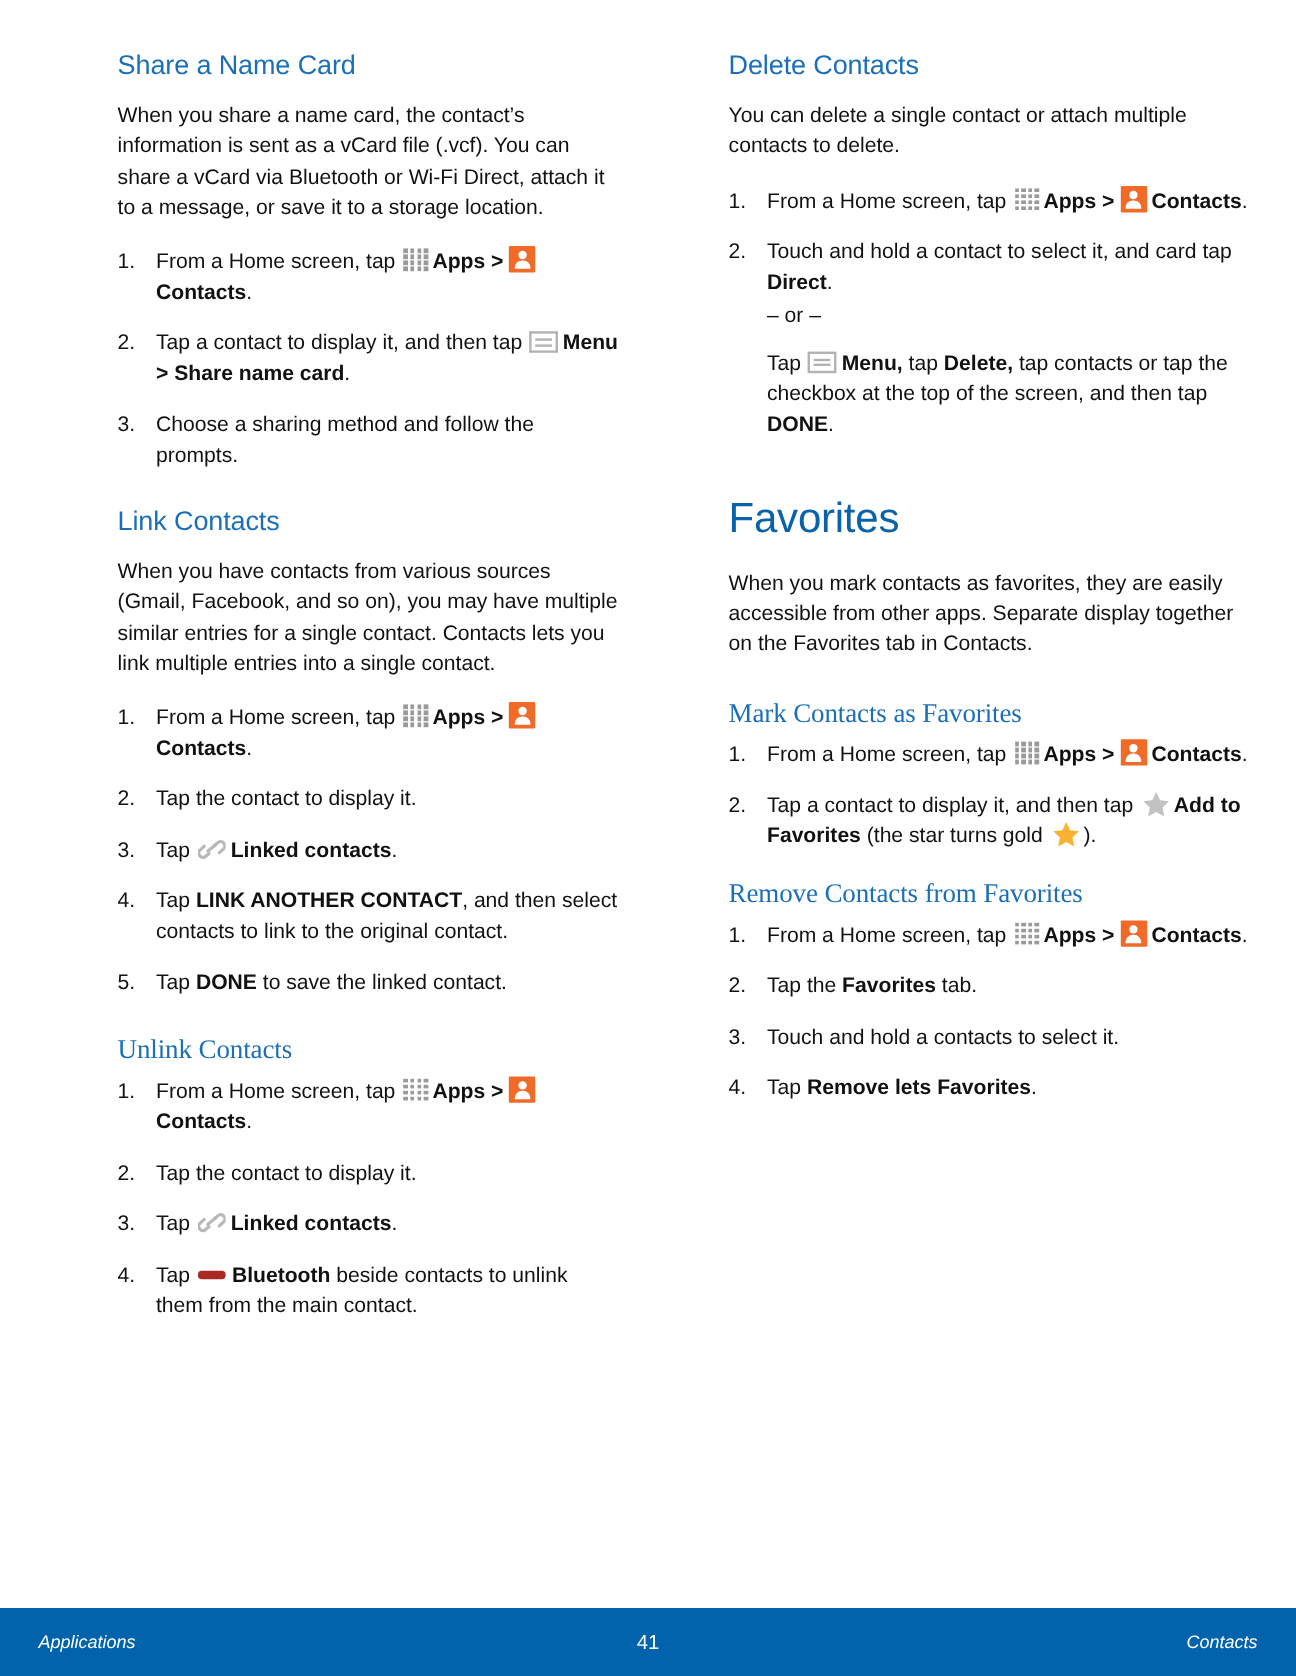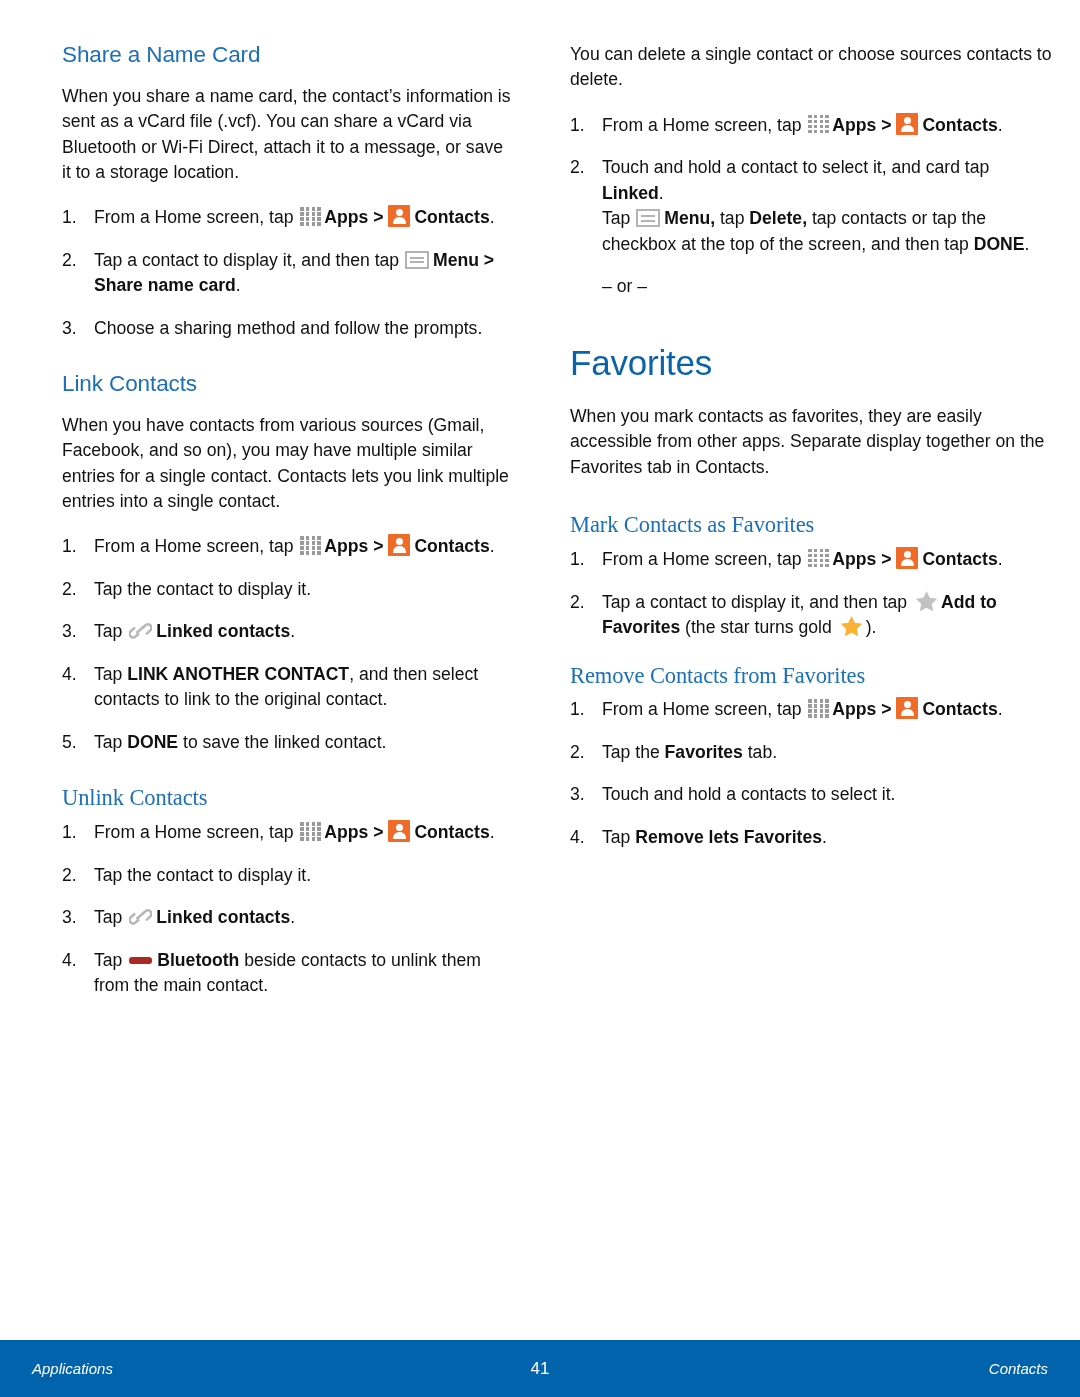--- a/index.html
+++ b/index.html
@@ -23,20 +23,21 @@
   }
   .columns {
     position: absolute;
     top: 42px;
     left: 0;
     width: 1080px;
     display: flex;
   }
   .col {
     box-sizing: border-box;
+    margin-left: 36px;
   }
   .col-left {
     width: 540px;
     padding-left: 62px;
     padding-right: 26px;
   }
   .col-right {
     width: 540px;
     padding-left: 30px;
     padding-right: 28px;
@@ -330,38 +331,39 @@
             <span>Tap </span><span class="icon icon-separate"></span><b>Bluetooth</b><span> beside contacts to unlink them from the main contact.</span>
           </li>
         </ol>
       </section>
 
     </div>
 
     <div class="col col-right">
 
       <section>
-        <p class="body">You can delete a single contact or choose sources contacts to delete.</p>
-
-        <ol class="steps">
-          <li>
-            <span class="num">1.</span>
-            <span>From a Home screen, tap </span><span class="icon icon-apps"><i style="left:0px;top:0px"></i><i style="left:5.6px;top:0px"></i><i style="left:11.2px;top:0px"></i><i style="left:16.8px;top:0px"></i><i style="left:0px;top:5px"></i><i style="left:5.6px;top:5px"></i><i style="left:11.2px;top:5px"></i><i style="left:16.8px;top:5px"></i><i style="left:0px;top:10px"></i><i style="left:5.6px;top:10px"></i><i style="left:11.2px;top:10px"></i><i style="left:16.8px;top:10px"></i><i style="left:0px;top:15px"></i><i style="left:5.6px;top:15px"></i><i style="left:11.2px;top:15px"></i><i style="left:16.8px;top:15px"></i></span><b>Apps</b><b> &gt; </b><span class="icon icon-contacts"><span class="head"></span><span class="body"></span></span><b>Contacts</b><span>.</span>
-          </li>
-          <li>
-            <span class="num">2.</span>
-            <span>Touch and hold a contact to select it, and card tap </span><b>Linked</b><span>.</span>
-          </li>
-        </ol>
+        <h2 class="sec-h">Delete Contacts</h2>
+        <p class="body">You can delete a single contact or attach multiple contacts to delete.</p>
+
+        <ol class="steps">
+          <li>
+            <span class="num">1.</span>
+            <span>From a Home screen, tap </span><span class="icon icon-apps"><i style="left:0px;top:0px"></i><i style="left:5.6px;top:0px"></i><i style="left:11.2px;top:0px"></i><i style="left:16.8px;top:0px"></i><i style="left:0px;top:5px"></i><i style="left:5.6px;top:5px"></i><i style="left:11.2px;top:5px"></i><i style="left:16.8px;top:5px"></i><i style="left:0px;top:10px"></i><i style="left:5.6px;top:10px"></i><i style="left:11.2px;top:10px"></i><i style="left:16.8px;top:10px"></i><i style="left:0px;top:15px"></i><i style="left:5.6px;top:15px"></i><i style="left:11.2px;top:15px"></i><i style="left:16.8px;top:15px"></i></span><b>Apps</b><b> &gt; </b><span class="icon icon-contacts"><span class="head"></span><span class="body"></span></span><b>Contacts</b><span>.</span>
+          </li>
+          <li>
+            <span class="num">2.</span>
+            <span>Touch and hold a contact to select it, and card tap </span><b>Direct</b><span>.</span>
+          </li>
+        </ol>
+
+        <div class="sub-block or">– or –</div>
 
         <div class="sub-block">
           <span>Tap </span><span class="icon icon-menu"><i class="l1"></i><i class="l2"></i></span><b>Menu,</b><span> tap </span><b>Delete,</b><span> tap contacts or tap the checkbox at the top of the screen, and then tap </span><b>DONE</b><span>.</span>
         </div>
-
-        <div class="sub-block or">– or –</div>
       </section>
 
       <div class="spacer-lg"></div>
 
       <section>
         <h1 class="doc-h1">Favorites</h1>
         <p class="body">When you mark contacts as favorites, they are easily accessible from other apps. Separate display together on the Favorites tab in Contacts.</p>
 
         <div class="spacer-sm"></div>
 

